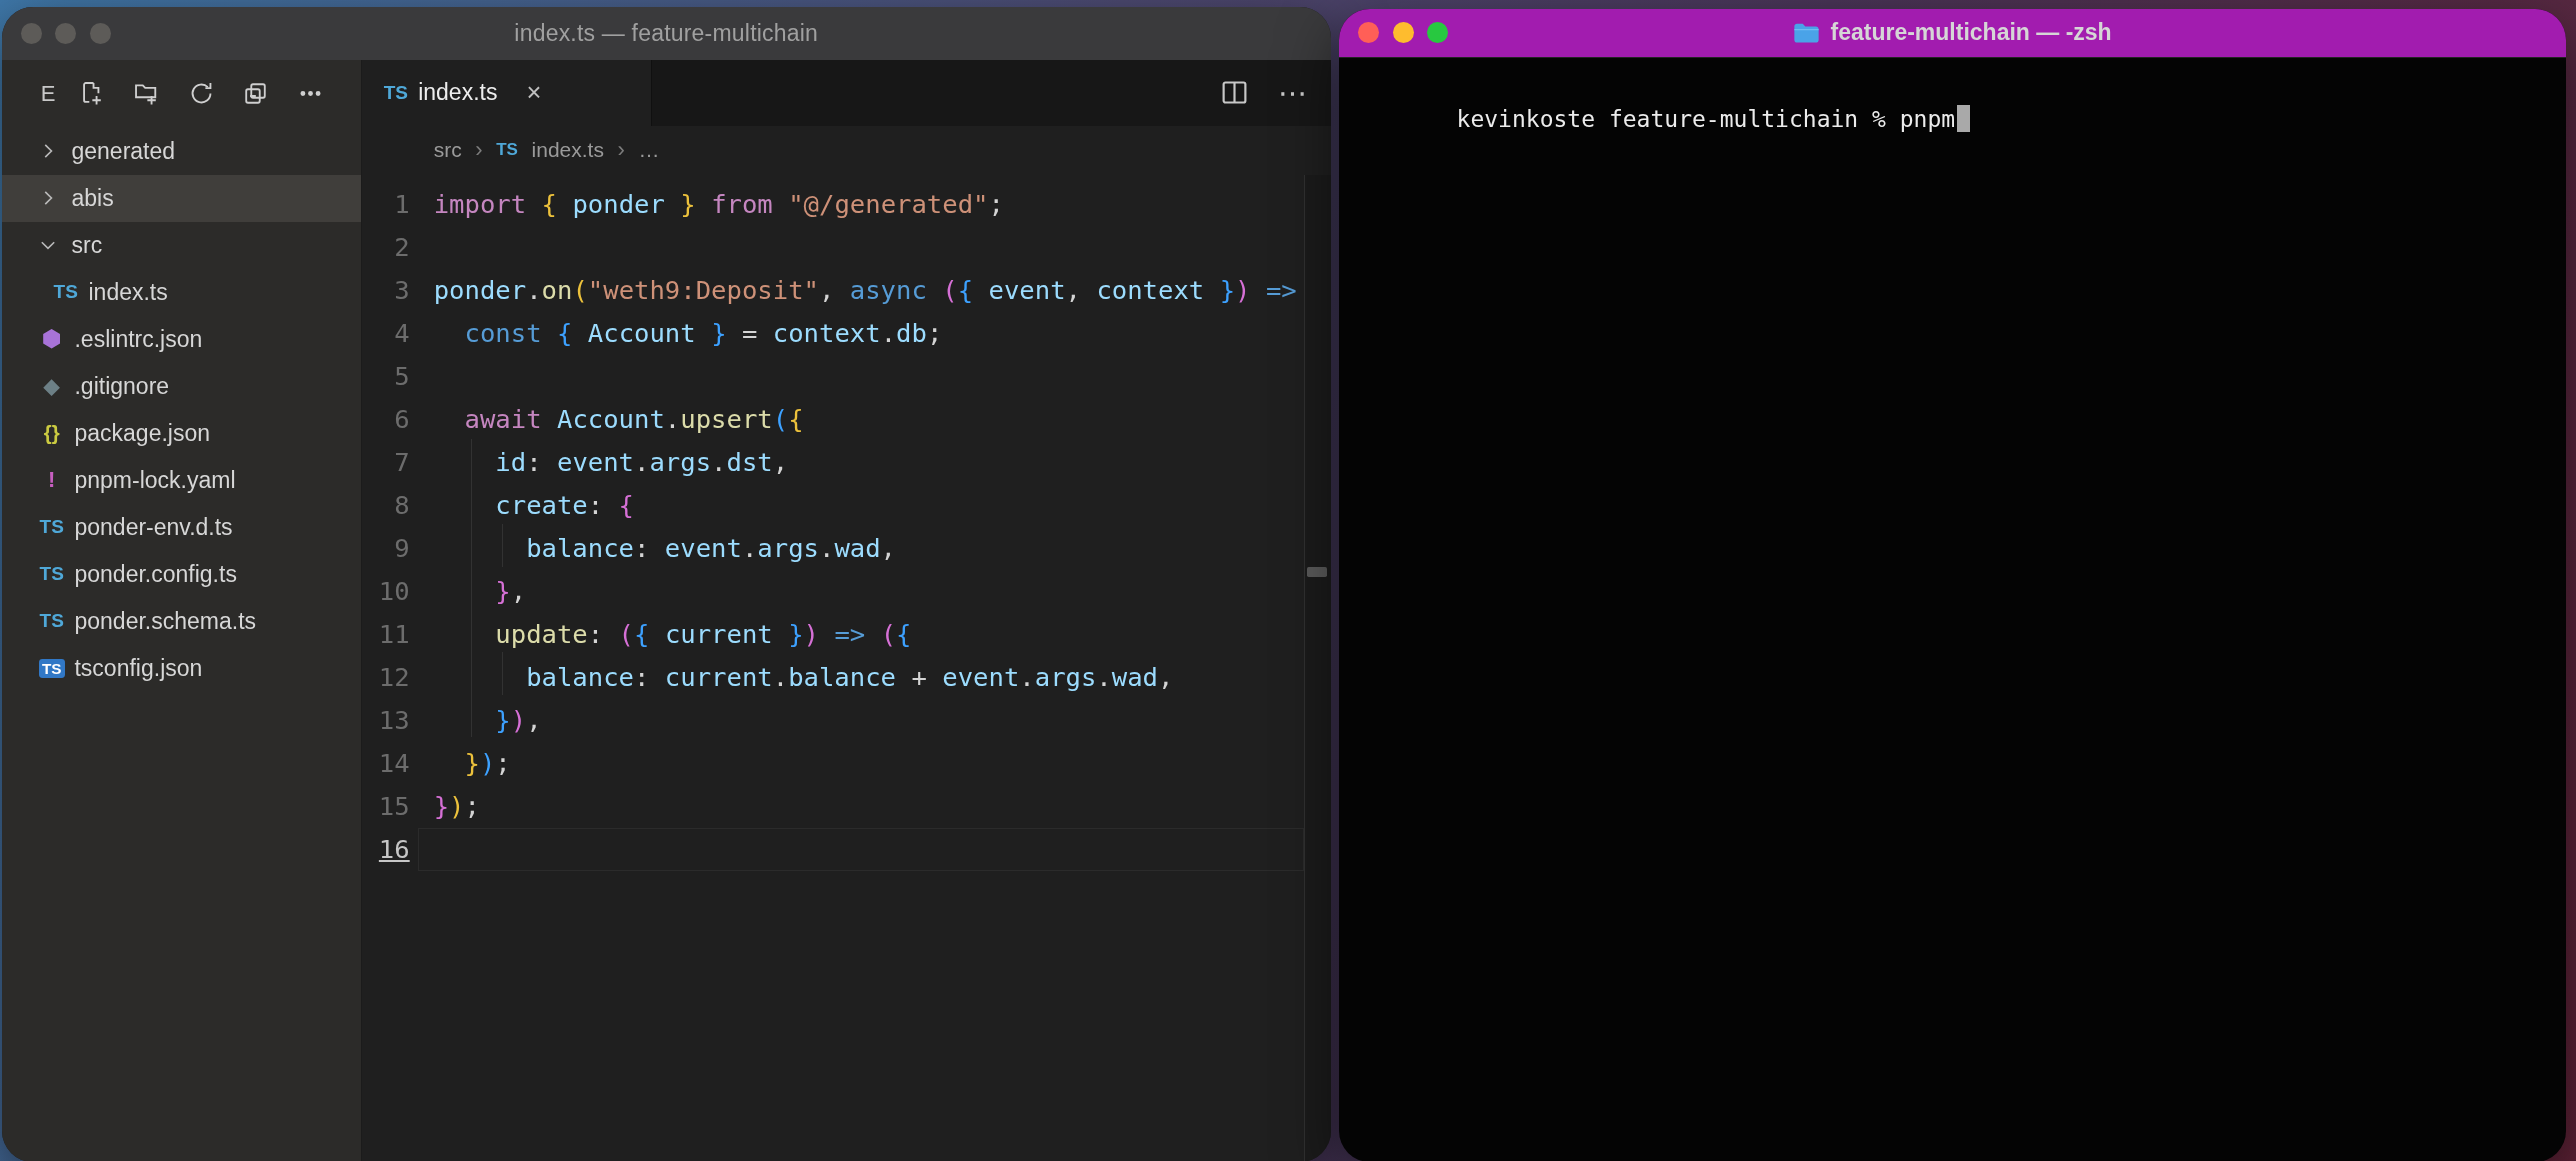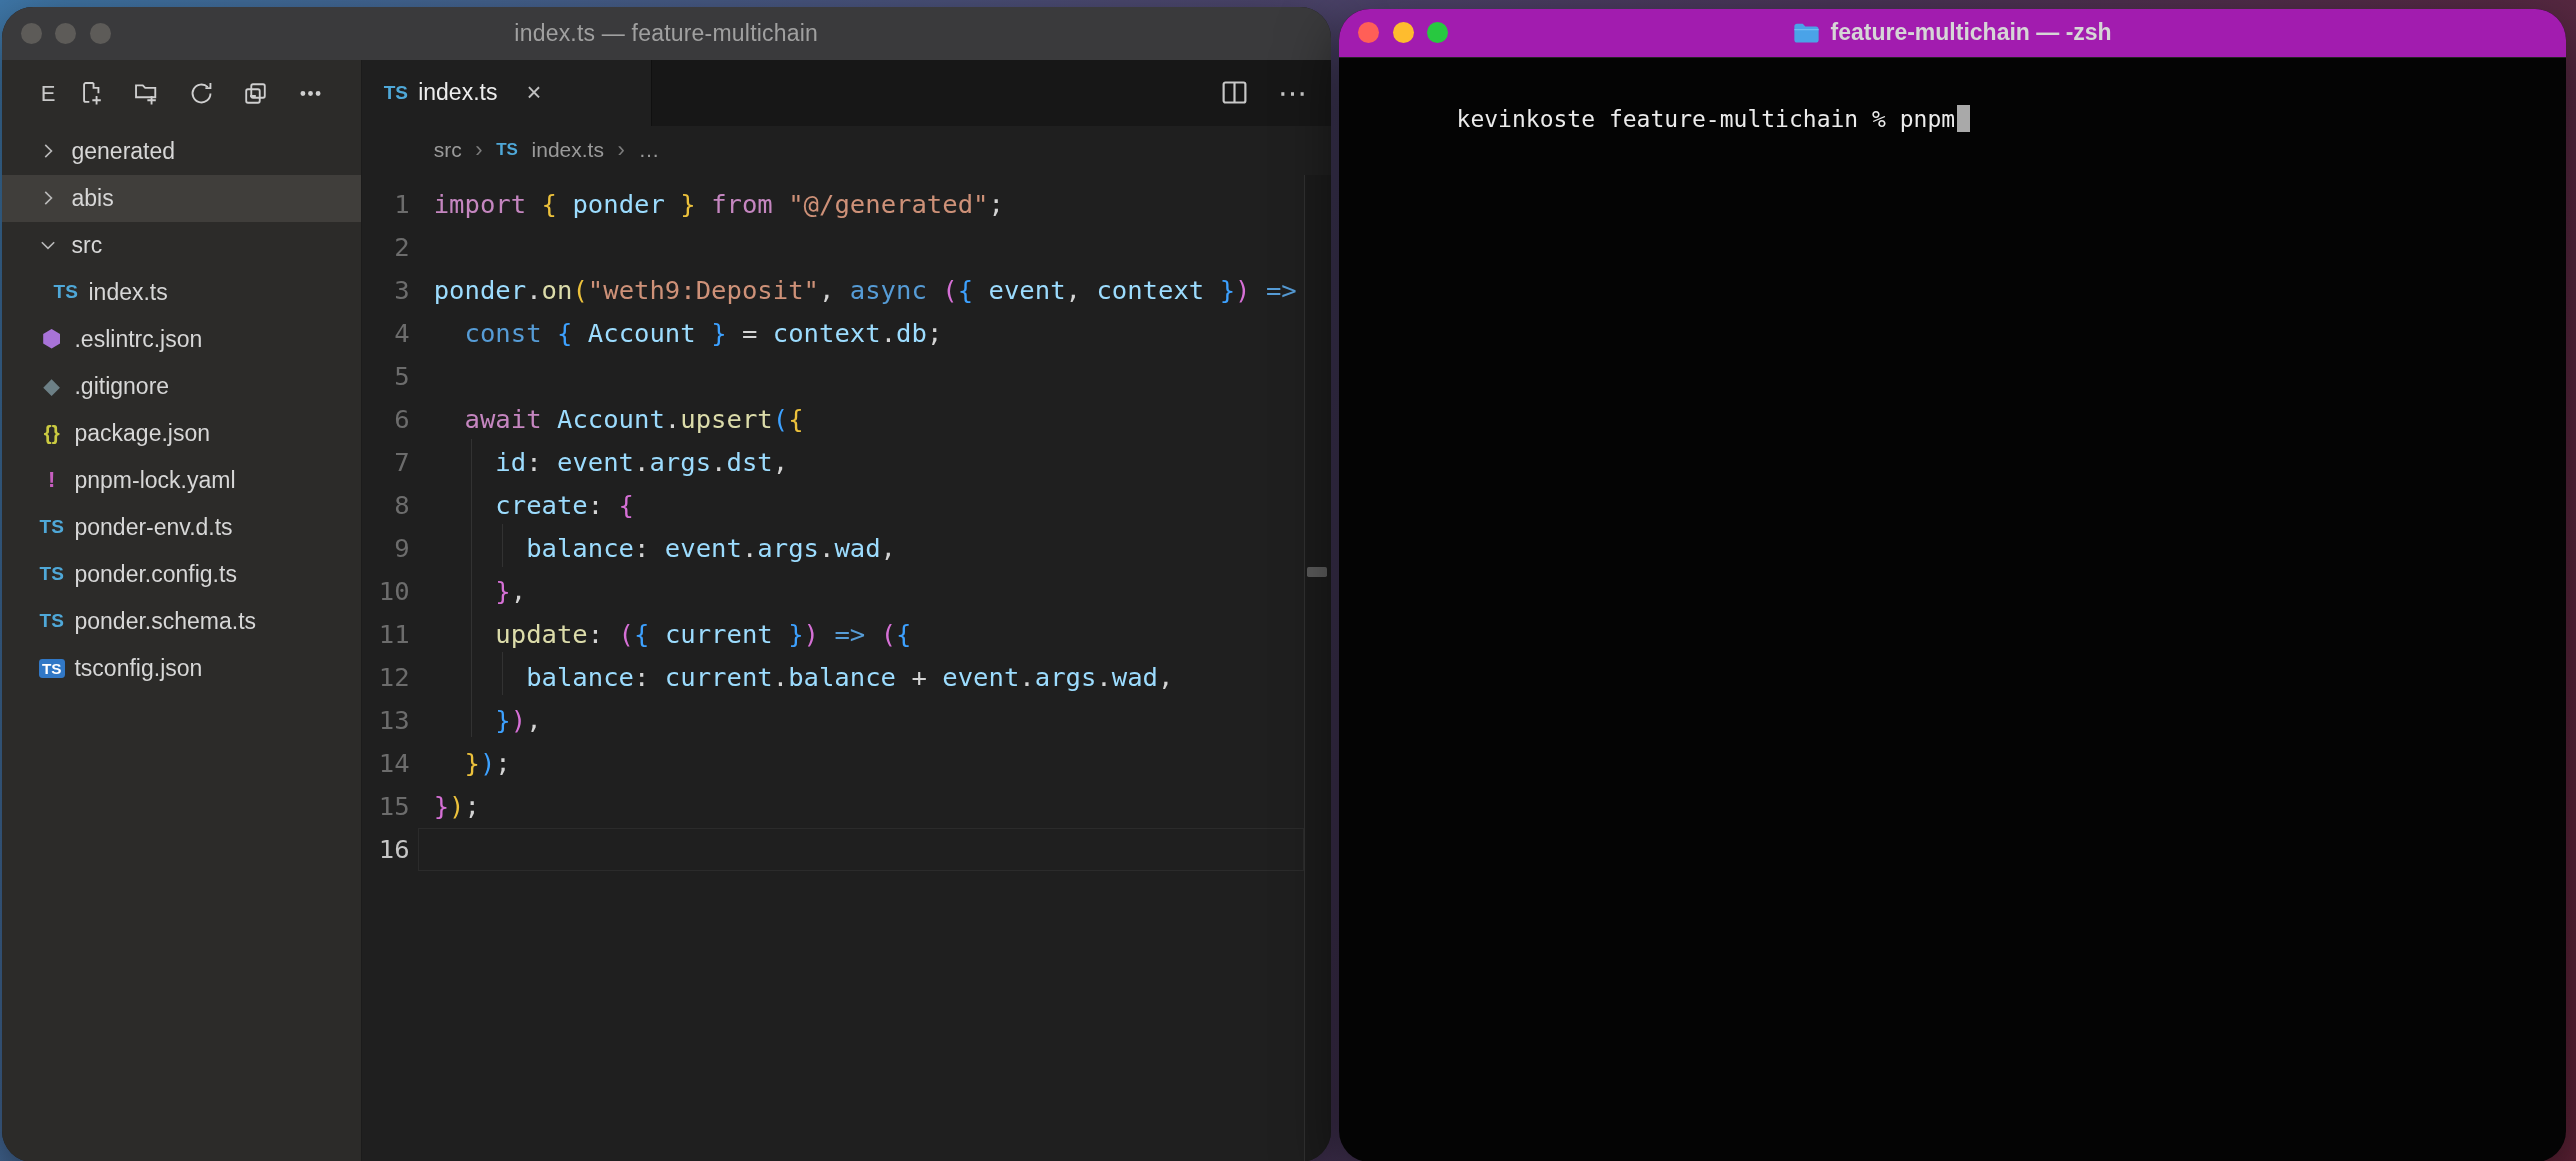--- a/index.html
+++ b/index.html
@@ -49,21 +49,21 @@
   .tab-action.more{font-size:29px;letter-spacing:1.7px;}
   .breadcrumb{height:49px;flex:0 0 49px;display:flex;align-items:center;padding-left:72px;gap:13.6px;font-size:21px;color:#9a9a9a;}
   .breadcrumb .sep{color:#7c7c7c;font-size:22px;}
   .breadcrumb .bc-ts{color:#4fa8d8;font-weight:bold;font-size:17px;}
   .breadcrumb .bc-item{cursor:pointer;}
   
   .code{flex:1;position:relative;padding-top:8.5px;font-family:"DejaVu Sans Mono","Liberation Mono",monospace;font-size:25.6px;}
   .cl{height:43px;line-height:43px;display:flex;position:relative;}
   .ln{width:48px;flex:0 0 48px;text-align:right;color:#6c6c6c;user-select:none;}
   .ct{white-space:pre;margin-left:24px;}
-  .cl.active .ln{color:#c6c6c6;}
+  .cl.active .ln{color:#c6c6c6;text-decoration:underline;}
   .cl.active::after{content:"";position:absolute;left:56px;right:27px;top:0;bottom:0;border:1.7px solid #2b2b2b;pointer-events:none;}
   .guide{position:absolute;width:0.9px;background:#323232;}
   .vscroll{position:absolute;top:0;right:0;width:25.6px;bottom:0;border-left:0.9px solid #303030;background:rgba(0,0,0,.12);}
   .vthumb{position:absolute;left:1.7px;width:20.4px;height:10.2px;top:392px;background:#5a5a5a;border-radius:1.7px;}
   
   .term{left:1339px;top:8.5px;width:1227px;height:1153px;background:#040404;display:flex;flex-direction:column;}
   .term-titlebar{height:48px;flex:0 0 48px;background:#a21caf;position:relative;display:flex;align-items:center;border-bottom:0.9px solid #232323;}
   .light.red{background:#ff5f57;}
   .light.yellow{background:#febc2e;}
   .light.green{background:#28c840;}

